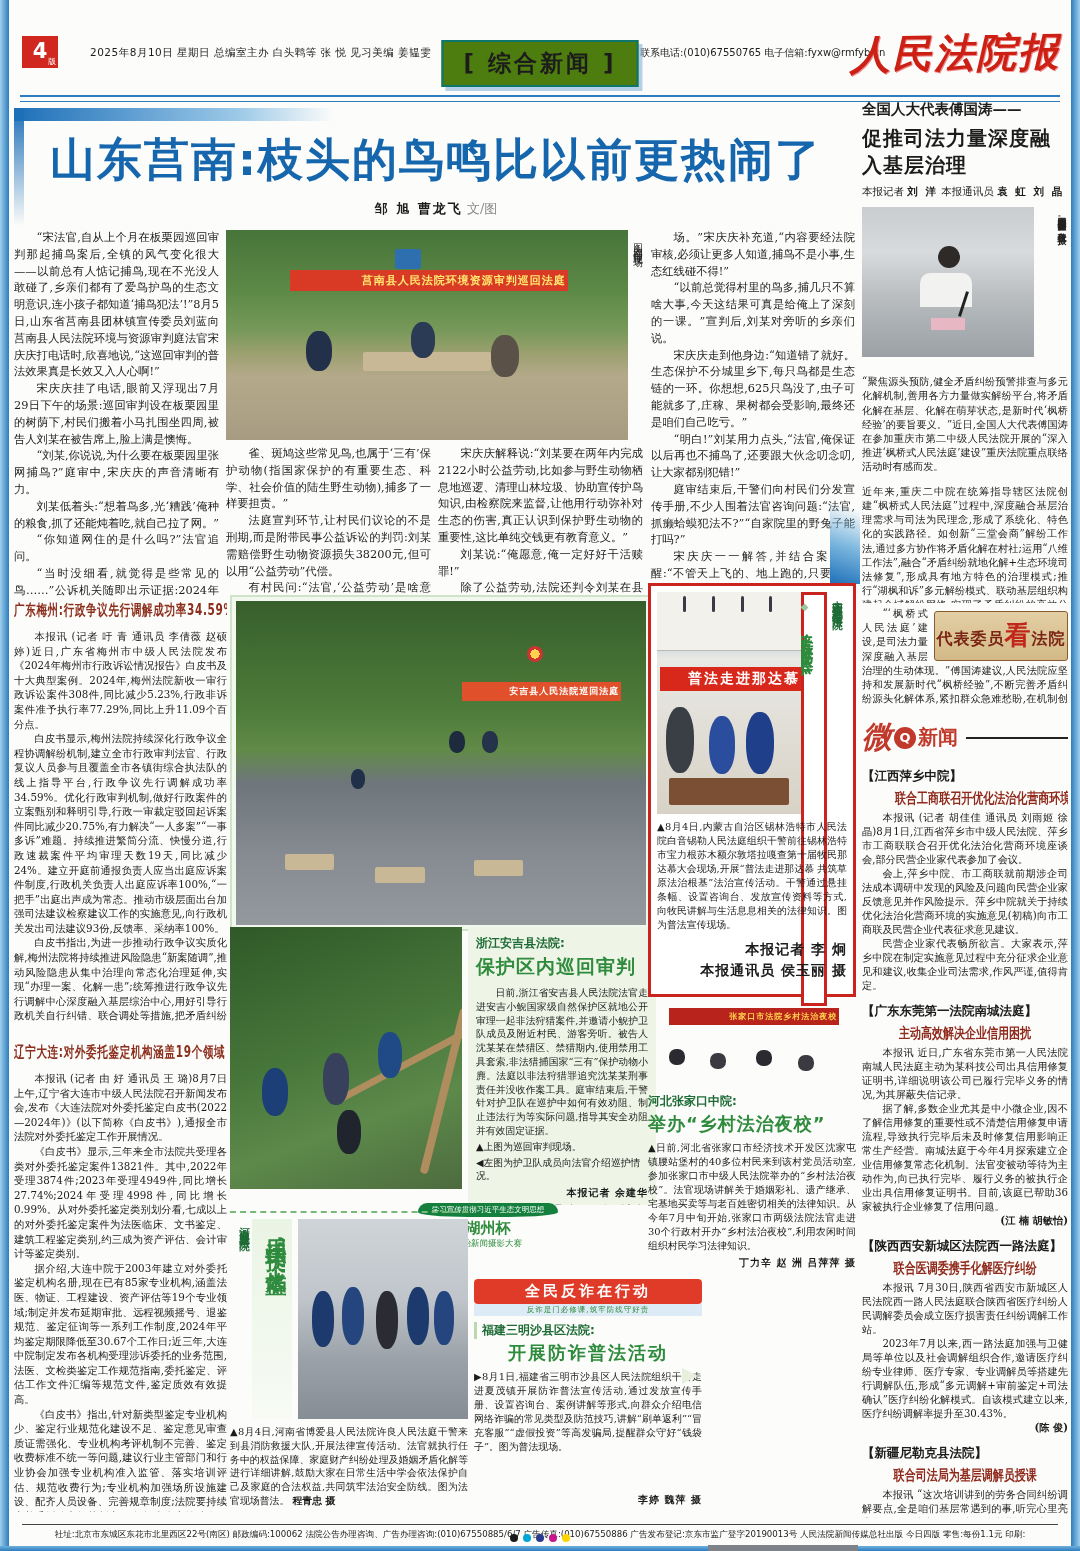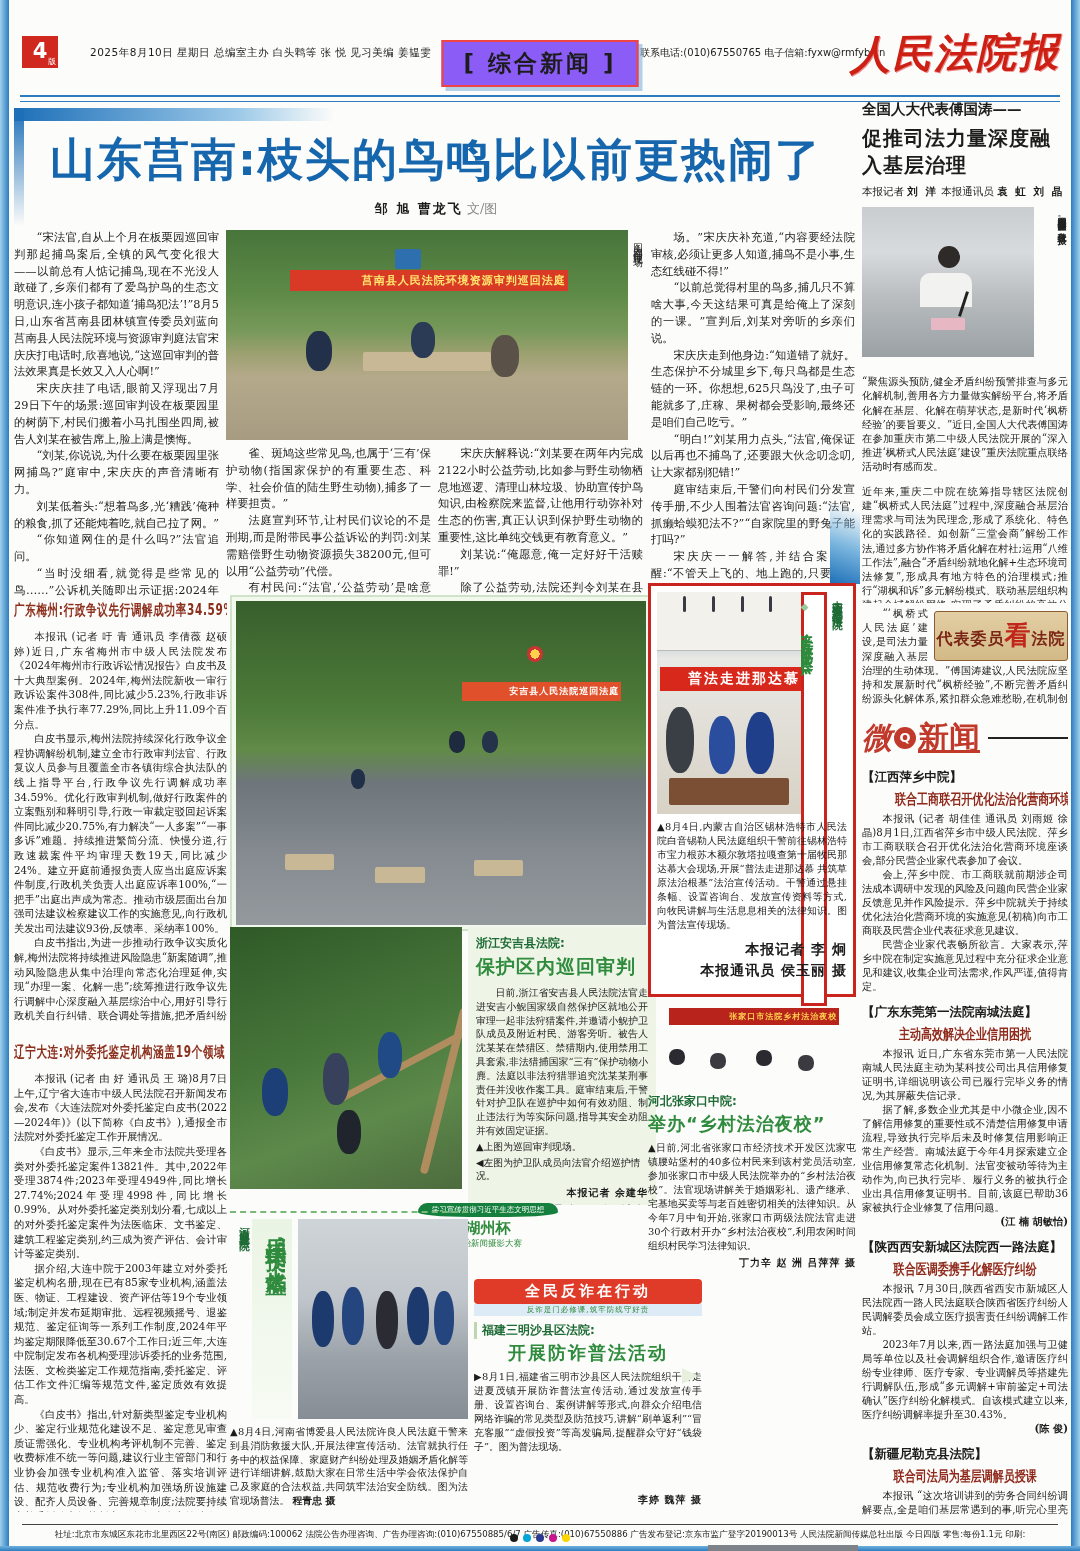--- a/index.html
+++ b/index.html
@@ -10,21 +10,21 @@
   .edge.l{left:0;top:0;width:9px;height:100%;}
   .edge.r{right:0;top:0;width:9px;height:100%;background:linear-gradient(90deg,#2d7cbe,#9fd0ec);}
   .edge.b{left:0;bottom:0;width:100%;height:5px;background:linear-gradient(180deg,#6fb1dd,#2d7cbe);}
   
   .hdr{position:absolute;left:20px;right:20px;top:32px;height:60px;}
   .edbox{position:absolute;left:2px;top:4px;width:36px;height:32px;background:#d0271e;color:#fff;
          text-align:center;font-family:"DejaVu Sans",sans-serif;}
   .edbox .n{font-size:21px;font-weight:bold;line-height:30px;}
   .edbox .s{position:absolute;right:2px;bottom:1px;font-size:8px;}
   .dateline{position:absolute;left:70px;top:14px;font-size:10.5px;letter-spacing:.5px;font-family:"DejaVu Sans",sans-serif;}
-  .secbox{position:absolute;left:50%;top:8px;transform:translateX(-50%);background:#8b5cf6;border:2px solid #ef4444;
+  .secbox{position:absolute;left:50%;top:8px;transform:translateX(-50%);background:#4d7c0f;border:2px solid #0f766e;
           box-shadow:4px 4px 0 rgba(140,185,220,.65);padding:6px 20px;font-size:23px;font-weight:bold;
           font-family:"DejaVu Sans",sans-serif;letter-spacing:3px;white-space:nowrap;z-index:3;}
   .contact{position:absolute;left:620px;top:14px;font-size:10px;font-family:"DejaVu Sans",sans-serif;}
   .masthead{position:absolute;right:0;top:-6px;font-size:40px;font-weight:bold;color:#cc2015;
             font-style:italic;letter-spacing:2px;text-shadow:1px 1px 0 #e88;transform:rotate(-1deg);}
   .rule{position:absolute;left:20px;right:20px;top:95px;height:4px;border-top:2px solid #2d7cbe;border-bottom:1.5px solid #2d7cbe;}
   
   .lead{position:absolute;left:14px;top:106px;width:844px;height:478px;}
   .lead-deco-h{position:absolute;left:0;top:2px;width:320px;height:13px;background:linear-gradient(90deg,#1d6fb8,#9cc9e8 70%,rgba(255,255,255,0));}
   .lead-deco-v{position:absolute;left:0;top:2px;width:10px;height:118px;background:linear-gradient(180deg,#1d6fb8,rgba(255,255,255,0));}
@@ -146,21 +146,21 @@
   .badge{float:right;width:132px;height:48px;margin:4px 0 2px 6px;background:linear-gradient(180deg,#e3cfa4,#d3b987);
      border:1px solid #8a5a30;border-radius:3px;text-align:center;line-height:46px;font-weight:bold;
      color:#7a2414;font-size:16px;font-family:"DejaVu Sans",sans-serif;letter-spacing:1px;}
   .badge em{font-style:normal;font-size:26px;color:#c0271a;}
   
   .micro{margin-top:10px;position:relative;}
   .mlogo{display:flex;align-items:center;}
   .mlogo .wei{font-size:30px;font-weight:bold;color:#c0392b;font-style:italic;}
   .mlogo .q{width:22px;height:22px;border-radius:50%;background:#c0392b;color:#fff;text-align:center;
      line-height:22px;font-size:13px;font-weight:bold;margin:0 2px;font-family:"DejaVu Sans",sans-serif;}
-  .mlogo .xw{font-size:31px;font-weight:bold;color:#c0392b;font-family:"DejaVu Sans",sans-serif;text-decoration:underline;}
+  .mlogo .xw{font-size:20px;font-weight:bold;color:#c0392b;font-family:"DejaVu Sans",sans-serif;}
   .mlogo .dash{flex:1;border-top:2px solid #222;margin-left:8px;}
   .mitem{margin-top:10px;}
   .mlabel{font-size:12.5px;font-weight:bold;font-family:"DejaVu Sans",sans-serif;}
   .mtitle{text-align:center;margin:3px 0;}
   .mtitle span{display:inline-block;font-size:14.5px;font-weight:bold;color:#8f2a1c;white-space:nowrap;
      transform:scaleX(.76);transform-origin:center;font-family:"DejaVu Sans",sans-serif;}
   .mitem .b{font-size:10.2px;line-height:14px;text-align:justify;}
   .msig{text-align:right;font-size:10.2px;font-weight:bold;}
   
   .pfoot{position:absolute;left:22px;right:22px;bottom:10px;border-top:1.5px solid #444;padding-top:4px;

